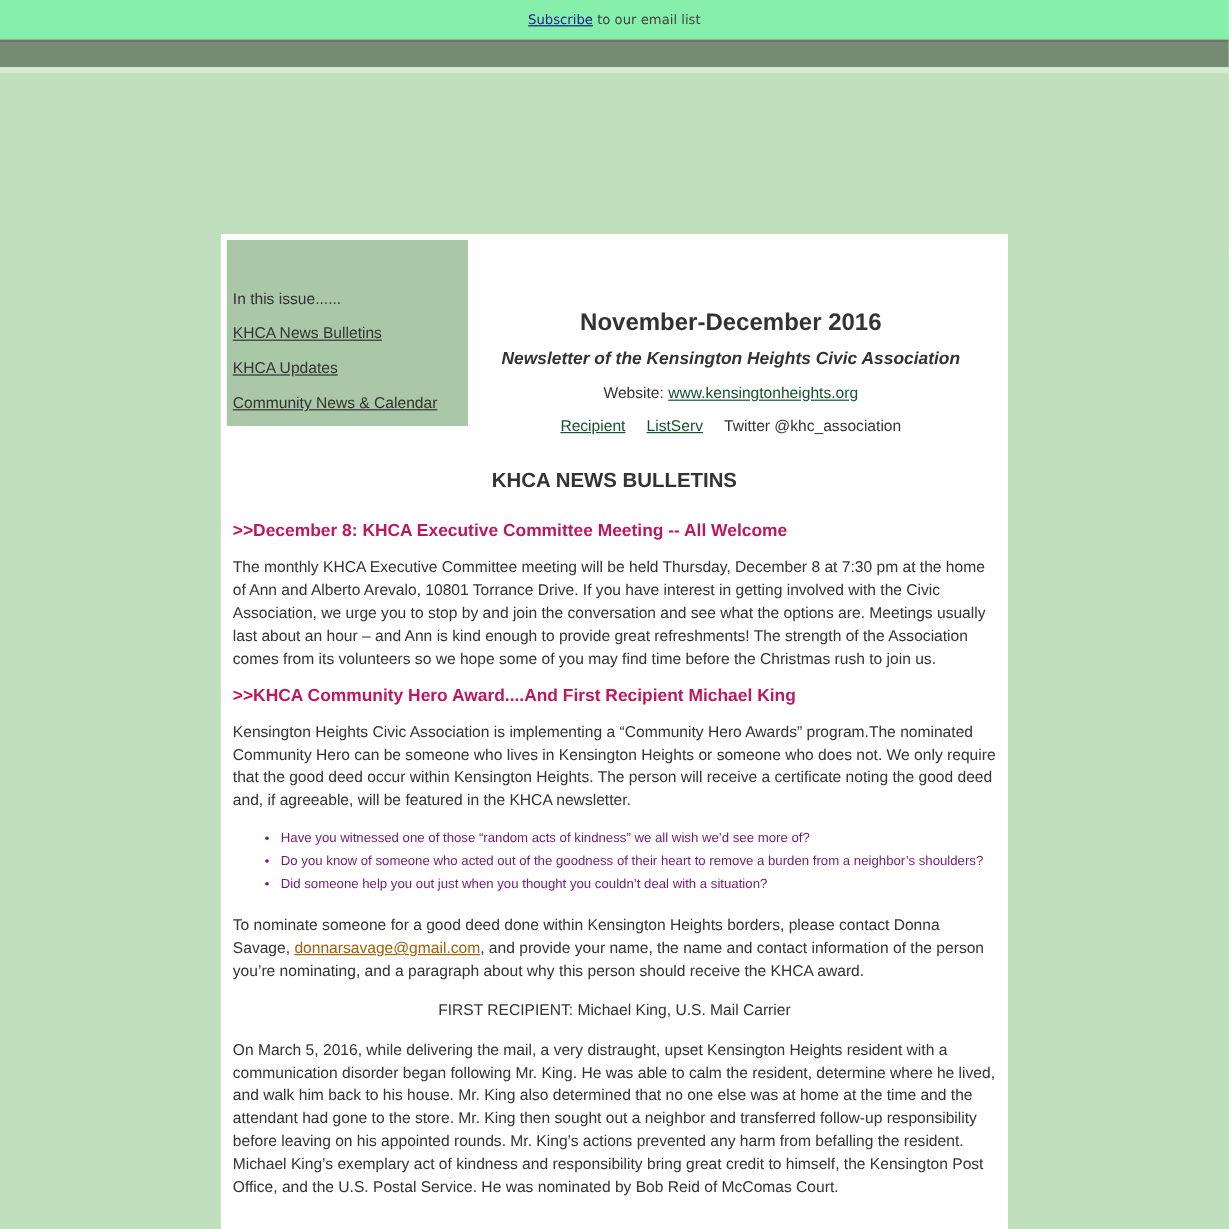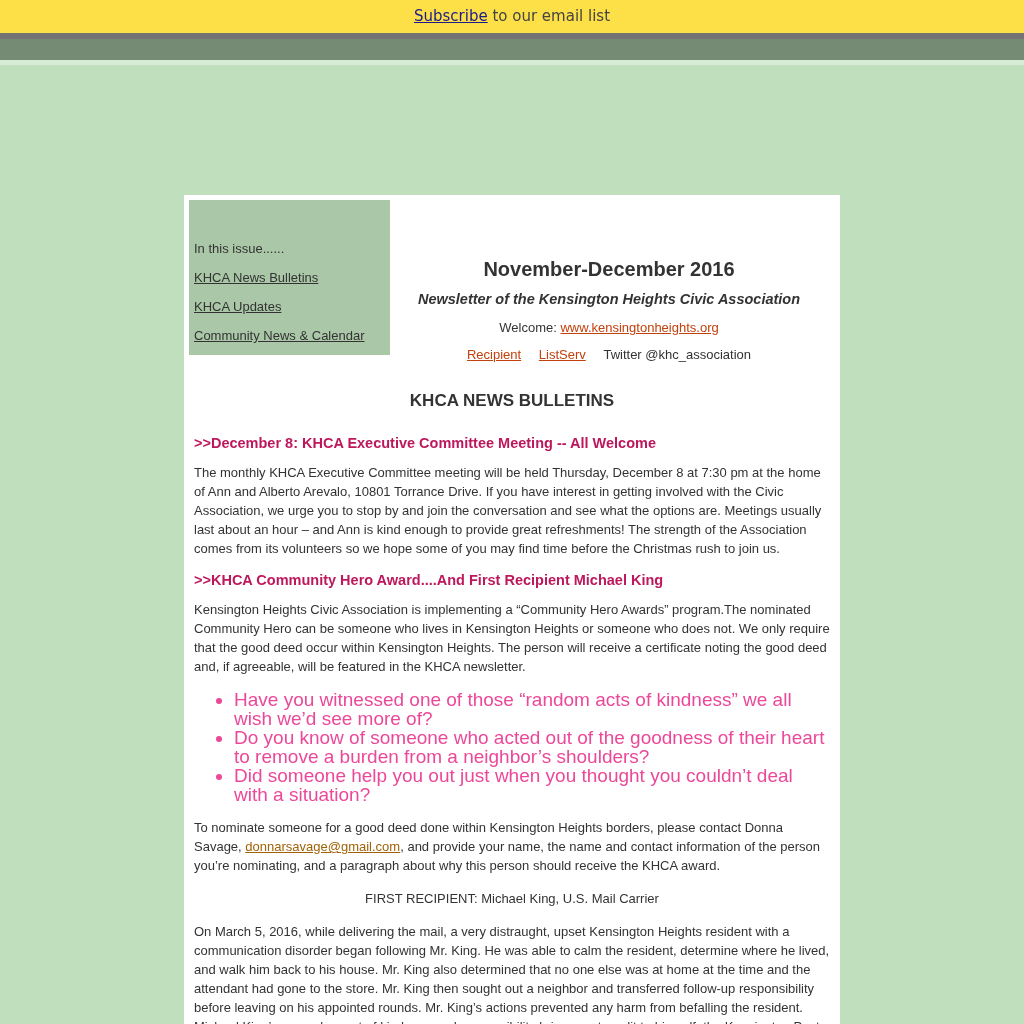--- a/index.html
+++ b/index.html
@@ -3,25 +3,25 @@
 <meta charset="utf-8">
 <style>
   html, body { margin: 0; padding: 0; }
   body {
     width: 1024px; height: 1024px; overflow: hidden;
     background: #c0dfbd;
     font-family: "Liberation Sans", sans-serif;
     color: #333333;
   }
   .topbar {
-    height: 33px; background: #fde047;
-    border-bottom: 6px solid #737373;
+    height: 33px; background: #86efac;
+    border-bottom: 2px solid #737373;
     text-align: center;
     font-family: "DejaVu Sans", sans-serif;
-    font-size: 15px; line-height: 33px; color: #444;
+    font-size: 11px; line-height: 33px; color: #444;
   }
   .topbar a { color: #1a1a8c; text-decoration: underline; }
   .darkband { height: 21px; background: #758b73; }
   .lightband { height: 5px; background: #d8ecd5; }
   .sheet {
     position: absolute; left: 184px; top: 195px;
     width: 656px; height: 900px; background: #ffffff;
   }
   .toc {
     position: absolute; left: 5px; top: 5px;
@@ -29,30 +29,30 @@
   }
   .toc .intro { position: absolute; left: 5px; top: 41px; font-size: 13px; color: #333; }
   .toc a { position: absolute; left: 5px; font-size: 13px; color: #333; text-decoration: underline; }
   .masthead {
     position: absolute; left: 215px; top: 12px; width: 420px; text-align: center;
   }
   .masthead .issue { font-size: 20px; font-weight: bold; color: #333; height: 28px; line-height: 28px; margin-top: 48px; }
   .masthead .sub { font-size: 14.5px; font-weight: bold; font-style: italic; color: #333; margin-top: 8px; }
   .masthead .web { font-size: 13px; margin-top: 13px; color: #333; }
   .masthead .social { font-size: 13px; margin-top: 12px; color: #333; }
-  .masthead a { color: #c2410c; text-decoration: underline; text-align: center; }
+  .masthead a { color: #14532d; text-decoration: underline; text-align: center; }
   .masthead .social span, .masthead .social a { margin: 0 7px; }
   .content { position: absolute; left: 10px; top: 196px; width: 636px; }
   .section-title { text-align: center; font-size: 17px; font-weight: bold; color: #333; margin: 0 0 24px 0; }
   h3 { color: #be185d; font-size: 14.5px; font-weight: bold; margin: 0 0 12px 0; }
   p { font-size: 13px; line-height: 19px; margin: 0 0 14px 0; color: #333; }
   p a { color: #a16207; text-decoration: underline; }
   .h-gap { margin-top: 9px; }
   ul { margin: 0 0 14px 0; padding-left: 40px; }
-  li { font-size: 19px; line-height: 19px; color: #ec4899; }
+  li { font-size: 11px; line-height: 19px; color: #701a75; }
   .center { text-align: center; }
 </style>
 </head>
 <body>
 
 <div class="topbar">
   <a href="#">Subscribe</a><span> to our email list</span>
 </div>
 <div class="darkband"></div>
 <div class="lightband"></div>
@@ -62,21 +62,21 @@
     <div class="intro">In this issue......</div>
     <a href="#" style="top:70px">KHCA News Bulletins</a>
     <a href="#" style="top:99px">KHCA Updates</a>
     <a href="#" style="top:128px">Community News &amp; Calendar</a>
   </div>
 
   <div class="masthead">
     <div class="issue">November-December 2016</div>
     <div class="sub">Newsletter of the Kensington Heights Civic Association</div>
     <div class="web">
-      <span>Welcome: </span><a href="#">www.kensingtonheights.org</a>
+      <span>Website: </span><a href="#">www.kensingtonheights.org</a>
     </div>
     <div class="social">
       <a href="#">Recipient</a>
       <a href="#">ListServ</a>
       <span>Twitter @khc_association</span>
     </div>
   </div>
 
   <div class="content">
     <div class="section-title">KHCA NEWS BULLETINS</div>

